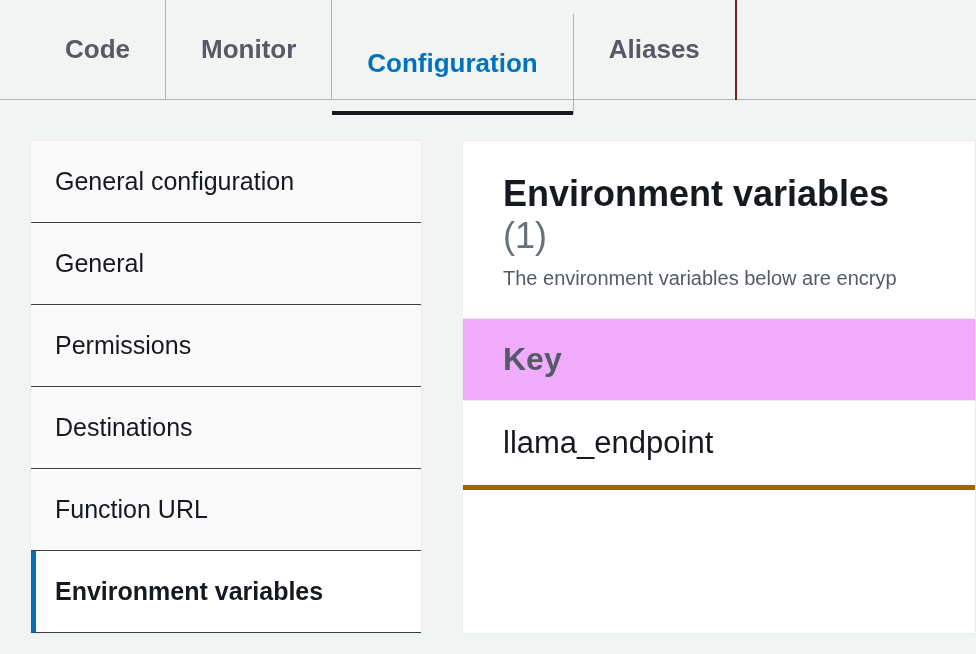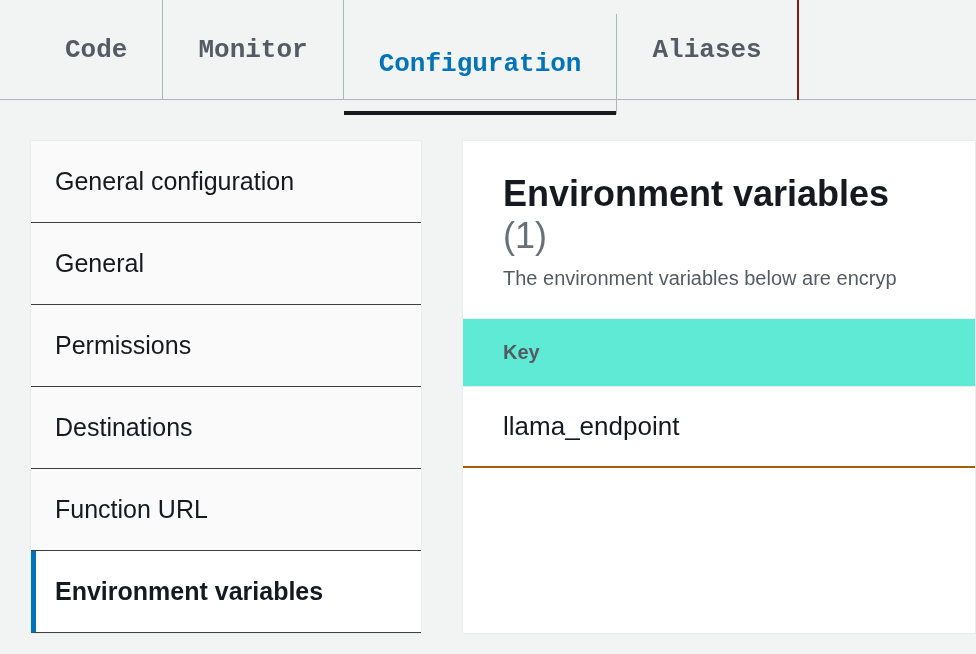--- a/index.html
+++ b/index.html
@@ -14,21 +14,20 @@
       height: 654px;
       overflow: hidden;
     }
     .tabs-container {
       display: flex;
       align-items: center;
       padding: 8px 30px;
       background: #f2f3f3;
       border-bottom: 1px solid #aab7b8;
       height: 100px;
-      font-family: Liberation Mono, monospace;
     }
     .tab {
       padding: 0 35px;
       font-size: 26px;
       font-weight: 700;
       color: #545b64;
       cursor: pointer;
       height: 100px;
       display: flex;
       align-items: center;
@@ -98,32 +97,32 @@
       color: #687078;
     }
     .panel-subtitle {
       font-size: 20px;
       color: #545b64;
       margin-top: 10px;
       white-space: nowrap;
     }
     .table-header {
       padding: 22px 40px;
-      font-size: 20px;
+      font-size: 32px;
       font-weight: 700;
       color: #545b64;
       border-top: 1px solid #eaeded;
       border-bottom: 1px solid #eaeded;
-      background: #5eead4;
+      background: #f0abfc;
     }
     .table-row {
       padding: 24px 40px;
-      font-size: 26px;
+      font-size: 31px;
       color: #16191f;
-      border-bottom: 2px solid #a16207;
+      border-bottom: 5px solid #a16207;
     }
   </style>
 </head>
 <body>
 
 <div class="tabs-container">
   <div class="tab">Code</div>
   <div class="tab">Monitor</div>
   <div class="tab active">Configuration</div>
   <div class="tab">Aliases</div>

